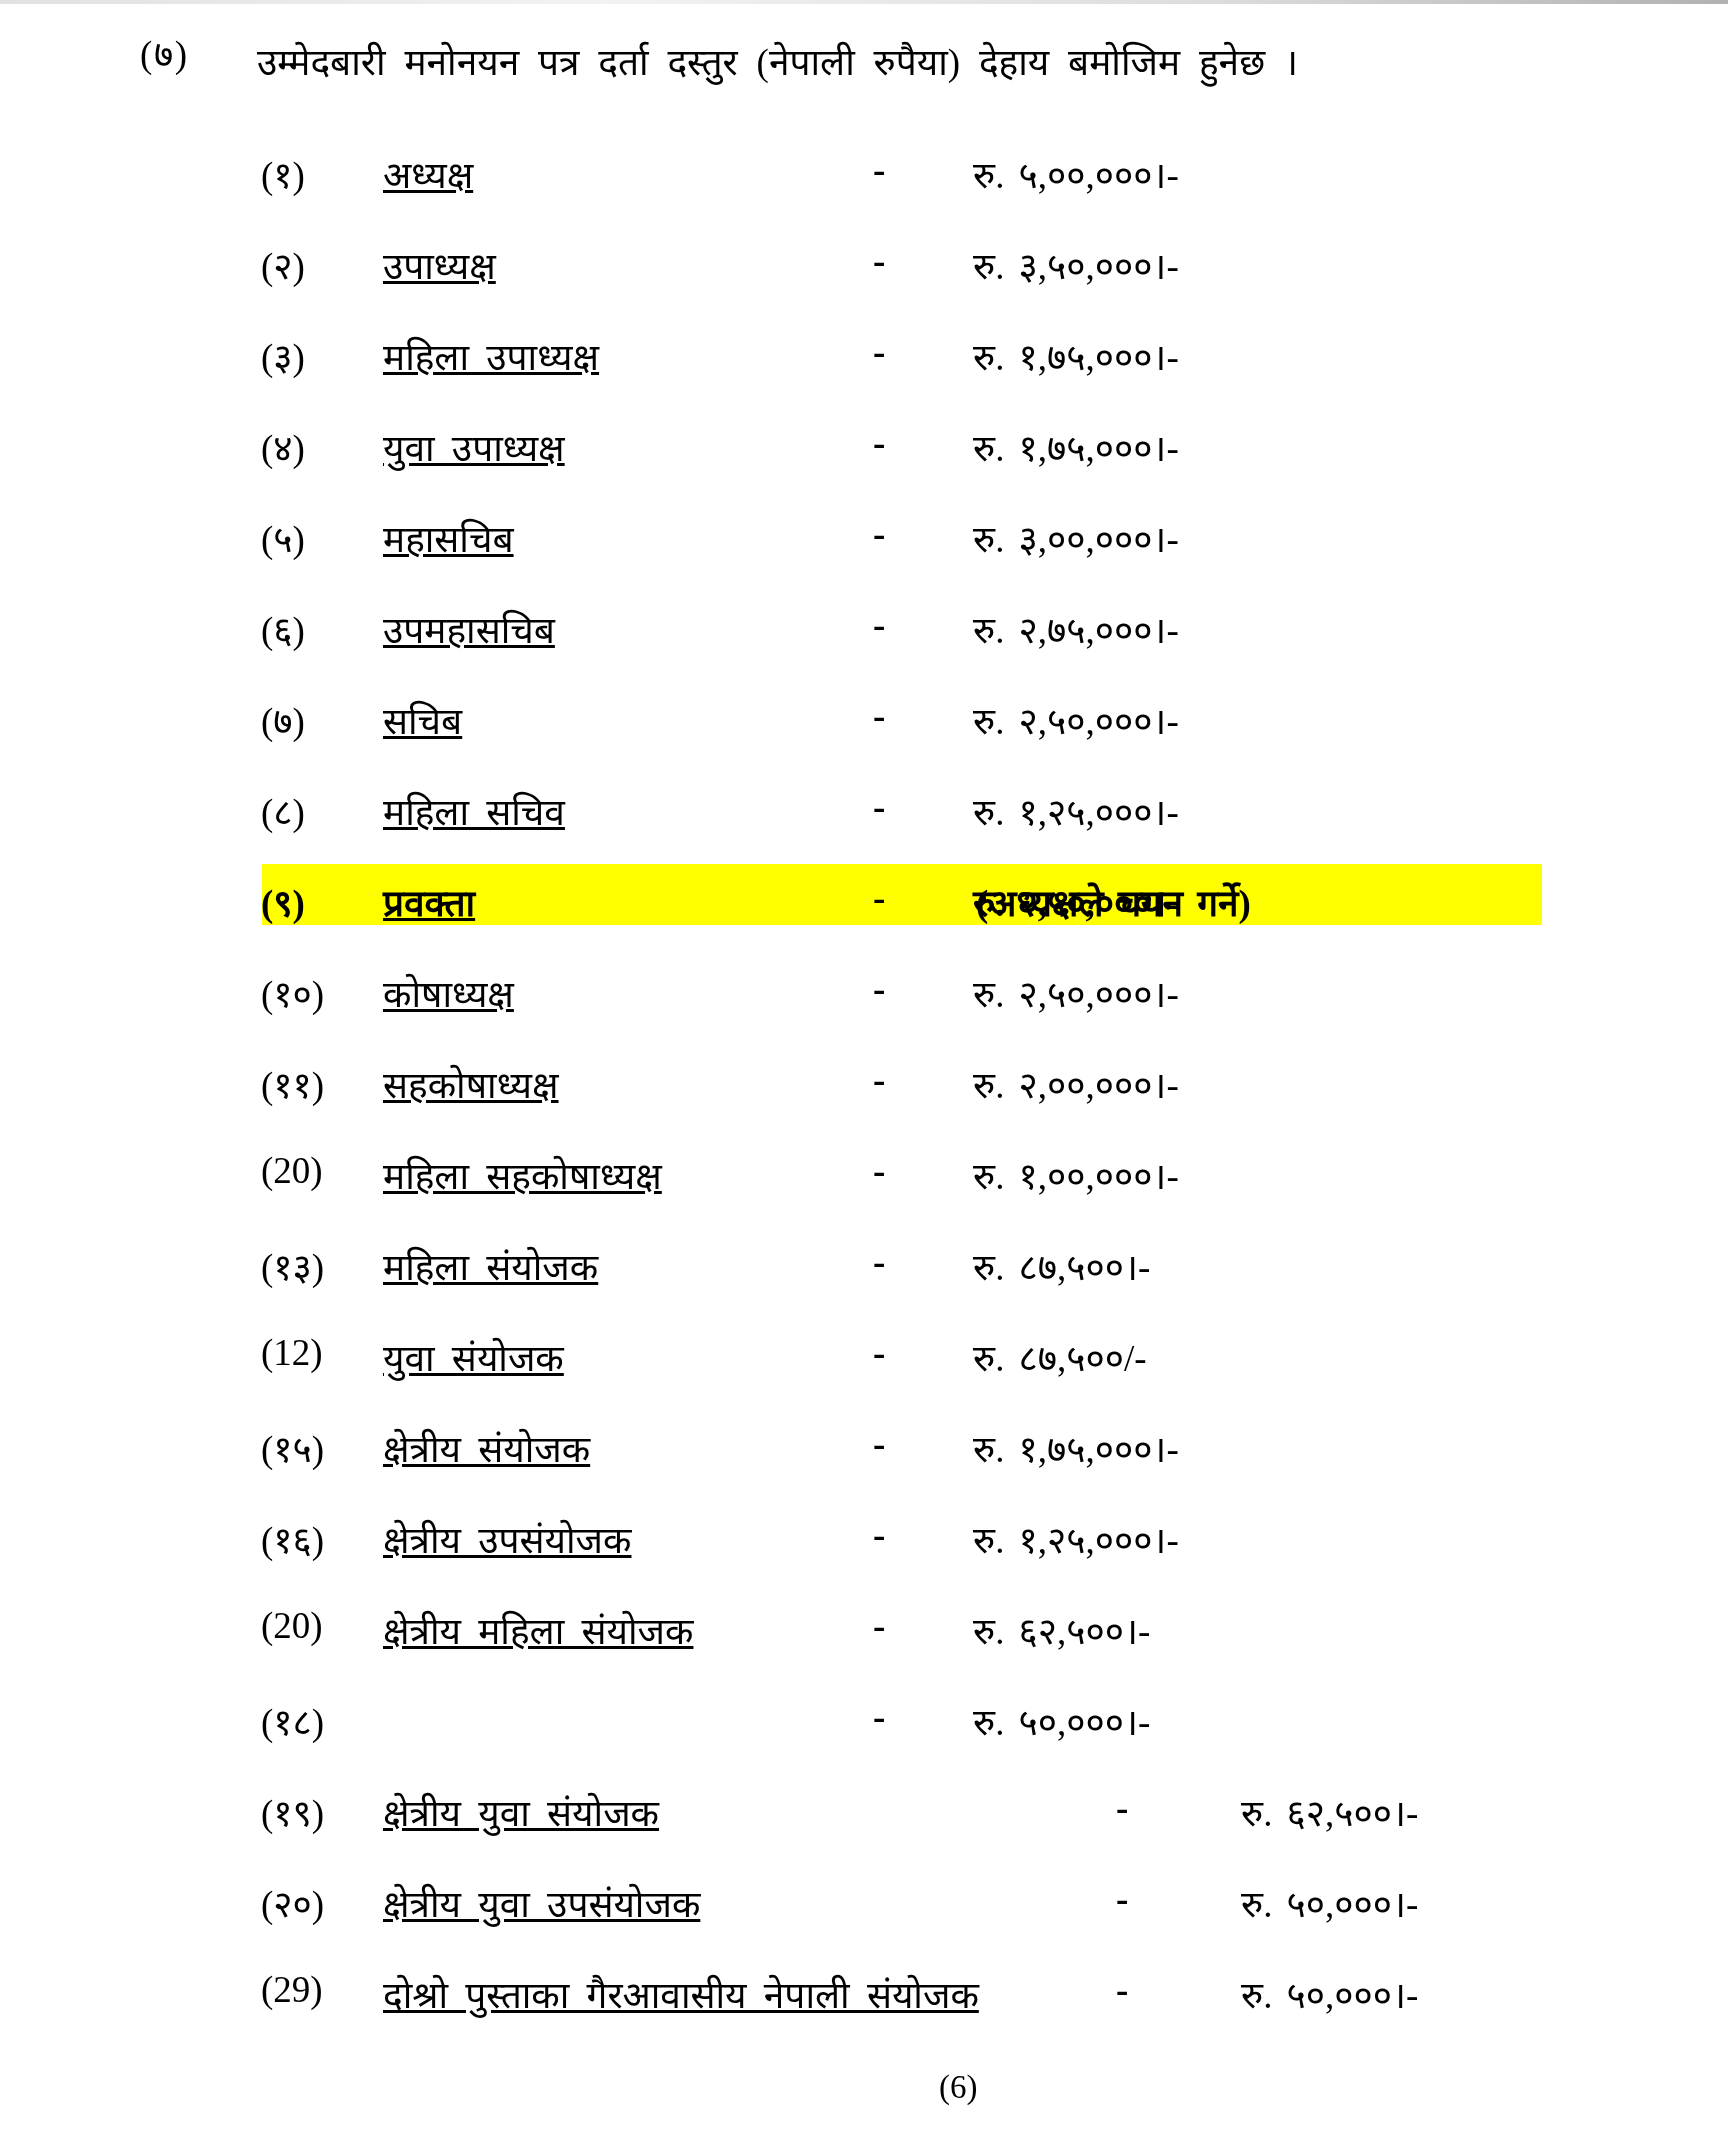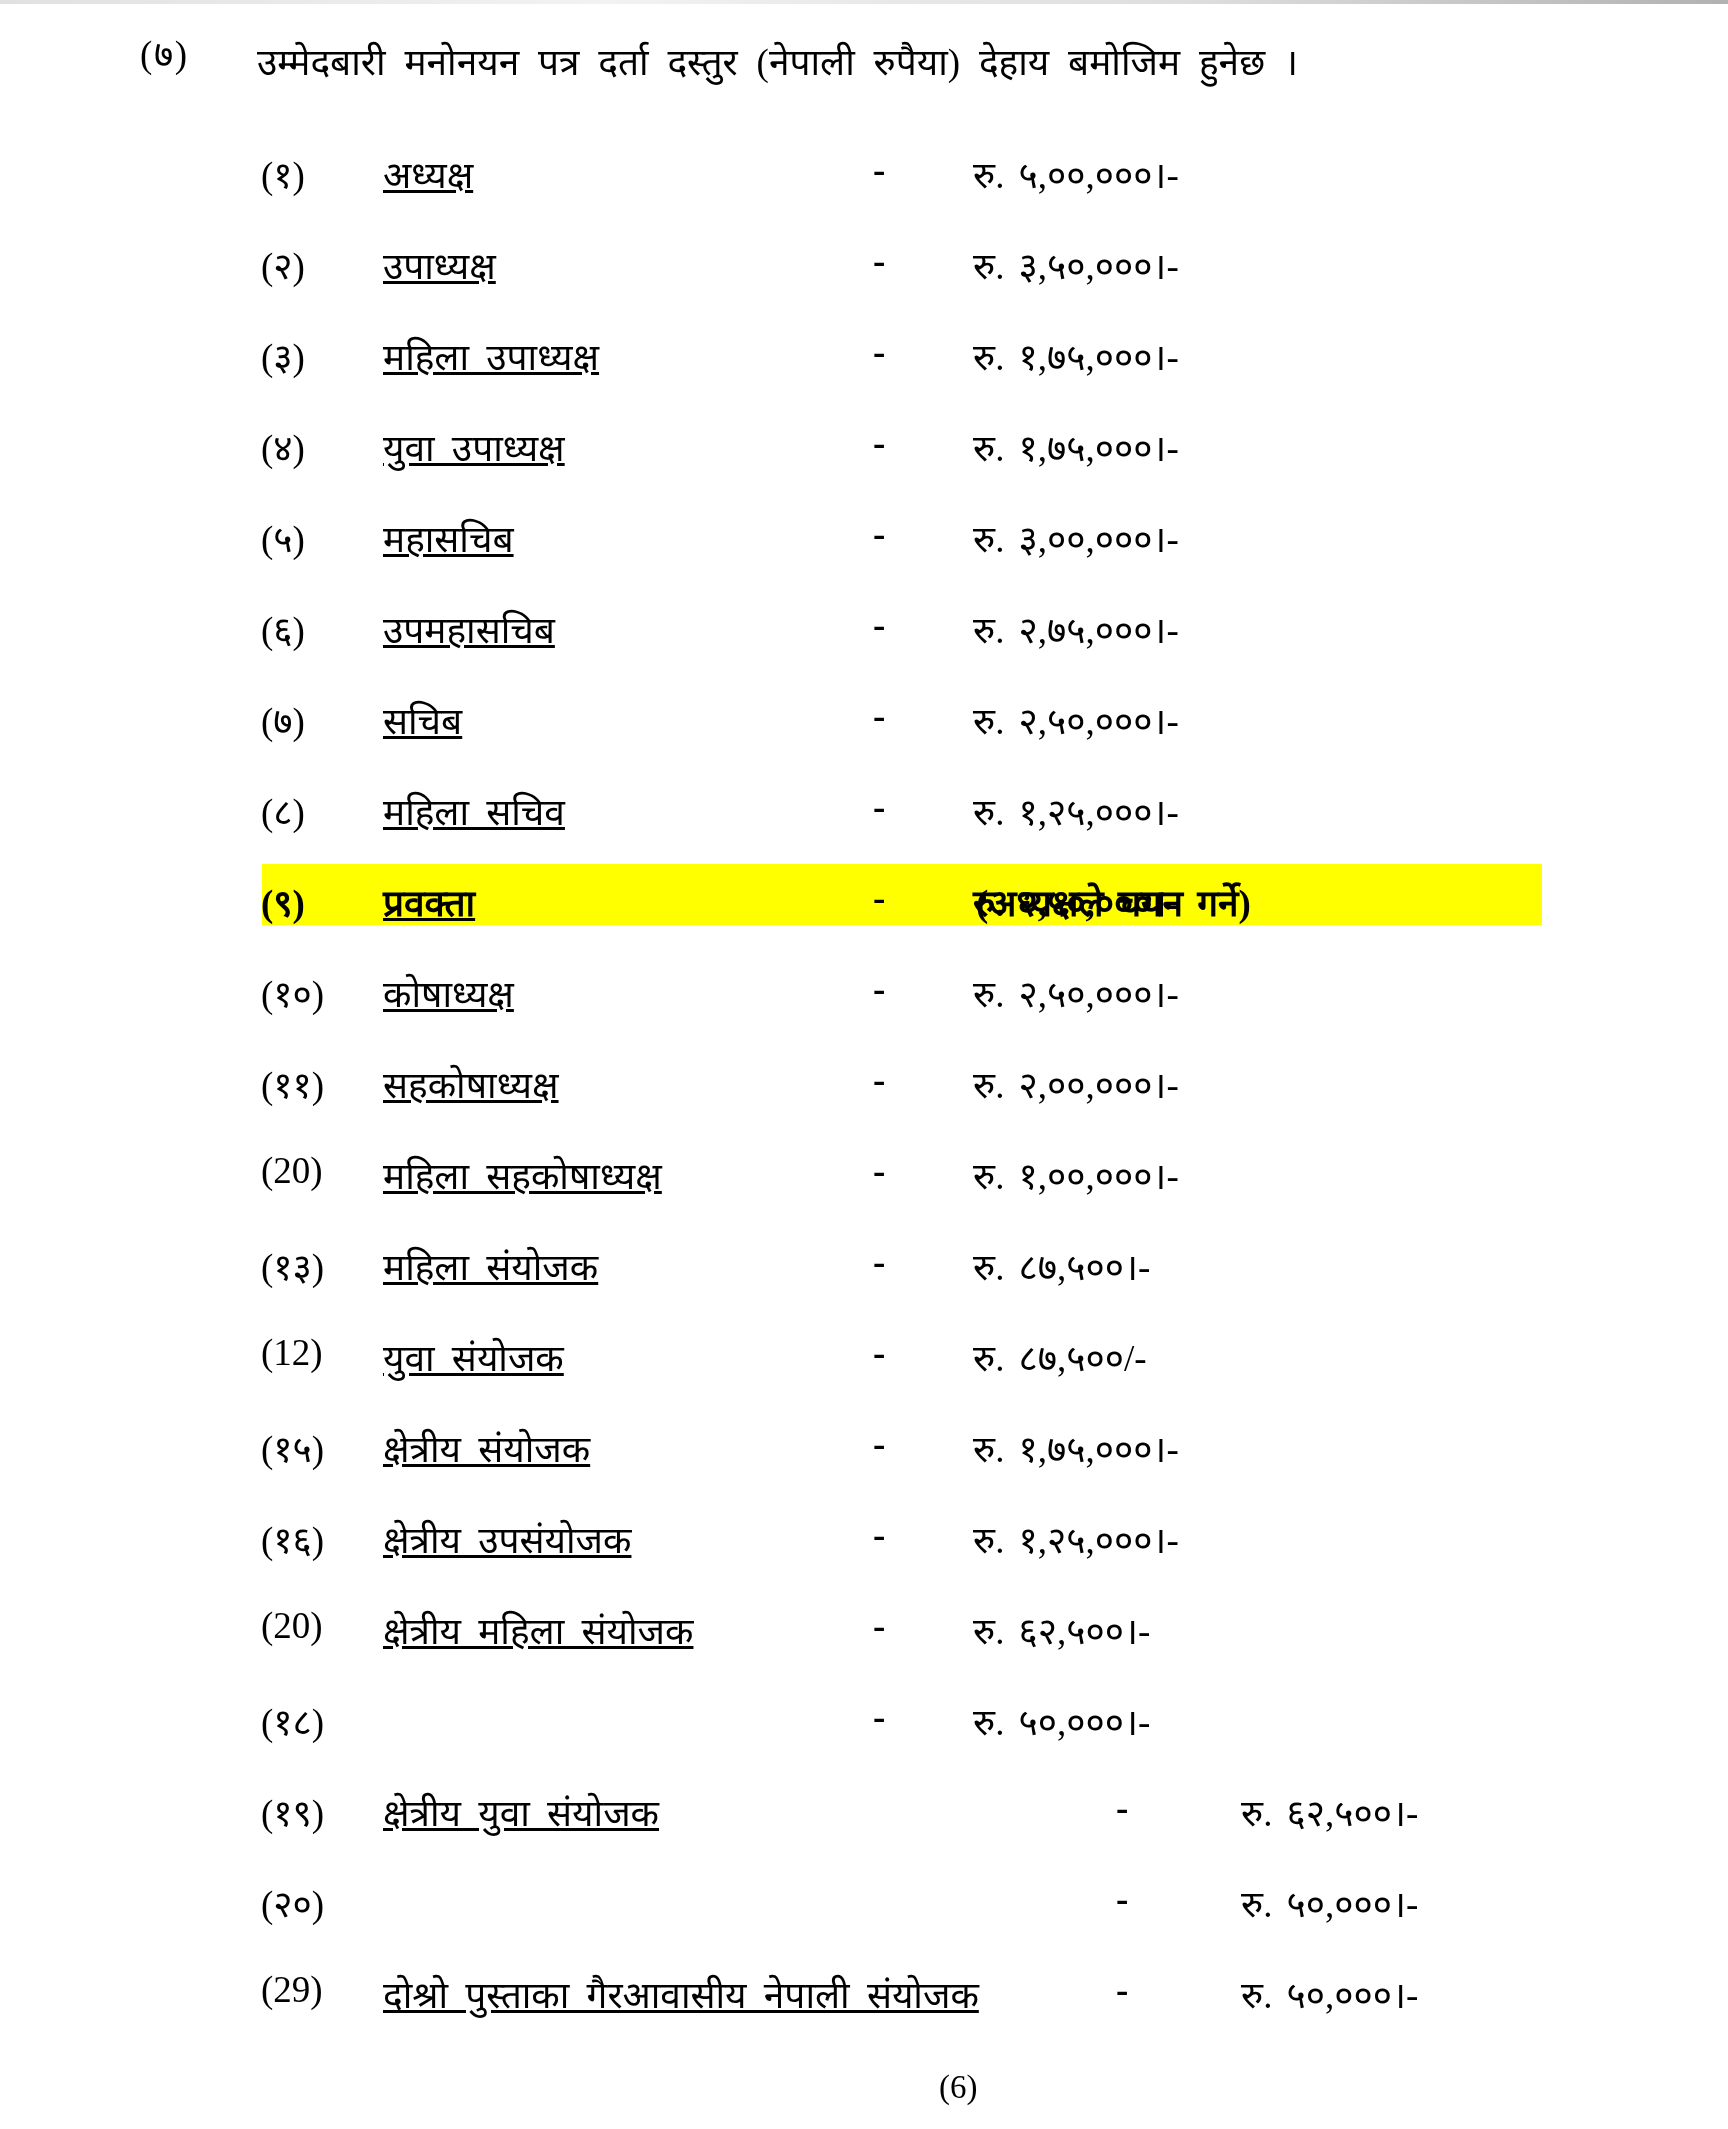--- a/index.html
+++ b/index.html
@@ -220,20 +220,21 @@
     <span class="c-num">(१९)</span>
     <span class="c-label">क्षेत्रीय युवा संयोजक</span>
     <span class="c-dash">-</span>
     <span class="c-amt">
           <span>रु. ६२,५००।-</span>
         </span>
   </div>
       <div class="row shifted">
 
     <span class="c-num">(२०)</span>
+    <span class="c-label">क्षेत्रीय युवा उपसंयोजक</span>
     <span class="c-dash">-</span>
     <span class="c-amt">
           <span>रु. ५०,०००।-</span>
         </span>
   </div>
       <div class="row shifted">
 
     <span class="c-num">(29)</span>
     <span class="c-label">दोश्रो पुस्ताका गैरआवासीय नेपाली संयोजक</span>
     <span class="c-dash">-</span>

